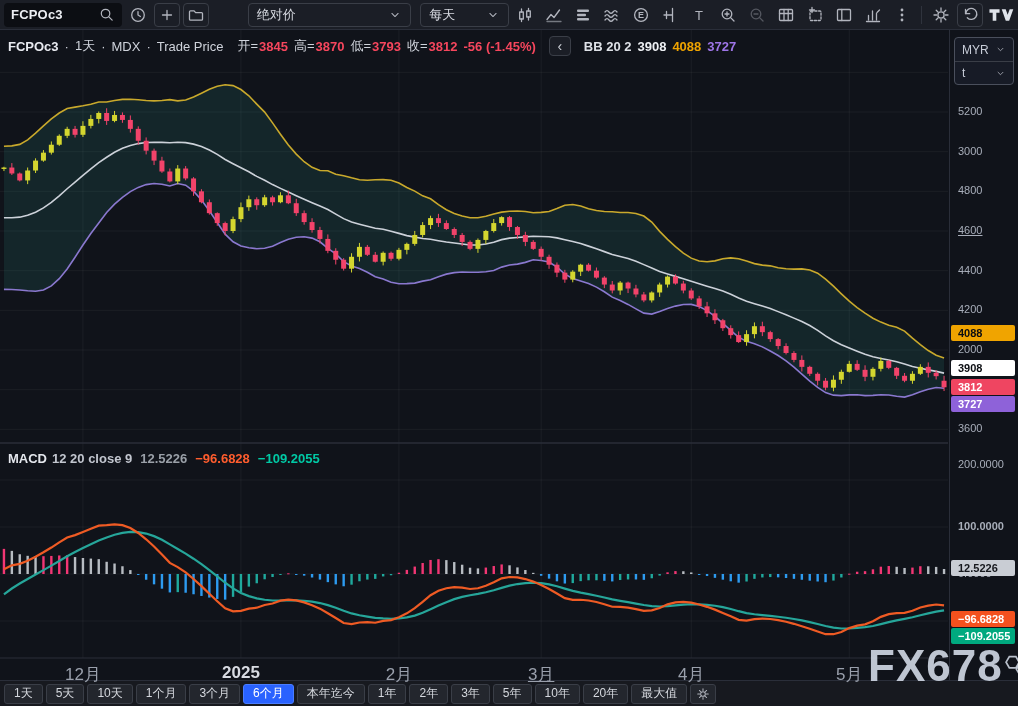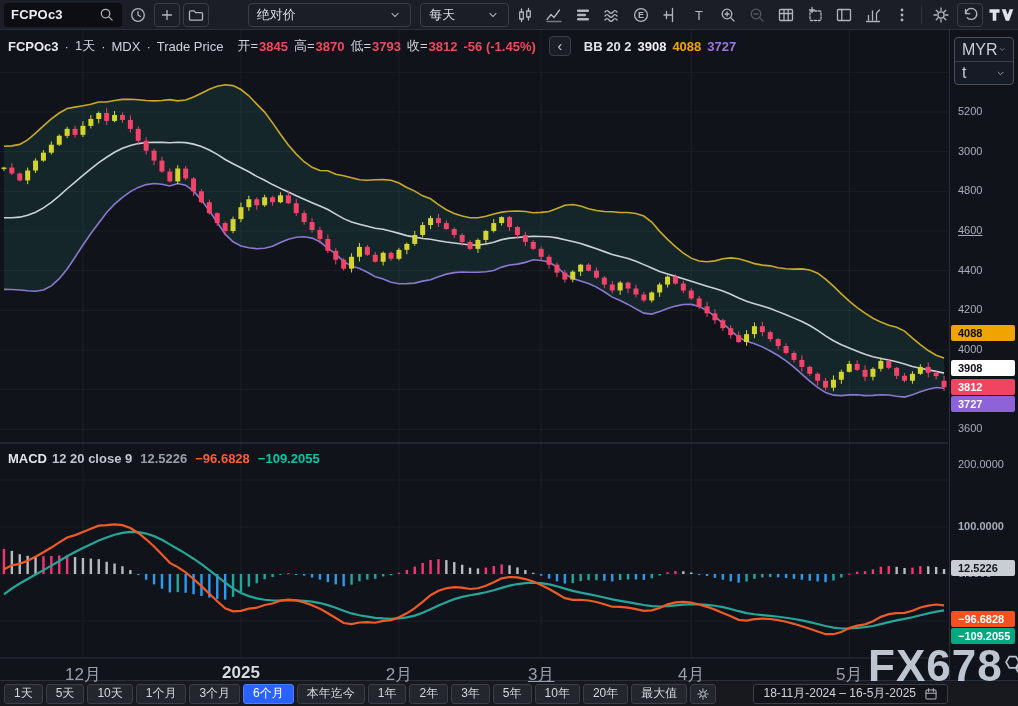--- a/index.html
+++ b/index.html
@@ -41,21 +41,21 @@
   .mv-m{color:#ff5d2e;font-weight:600}
   .mv-s{color:#00c9a5;font-weight:600}
   
   .paxis{position:absolute;left:949px;top:0;width:69px;height:650px;border-left:1px solid #2a2e39;
     font-size:11px;color:#a8aeba;background:#10131a;cursor:ns-resize}
   .axlab{position:absolute;left:8px}
   .badge{position:absolute;left:1px;right:3px;height:16px;border-radius:2px;display:flex;
     align-items:center;padding-left:7px;font-size:11px;font-weight:700;z-index:4}
   .mybox{position:absolute;left:4px;top:7px;right:4px;border:1px solid #4a4f5c;border-radius:4px;
     background:#171b26;color:#c8cdd8;z-index:5;overflow:hidden}
-  .myrow{height:23px;display:flex;align-items:center;padding:0 7px;font-size:16px;cursor:pointer}
+  .myrow{height:23px;display:flex;align-items:center;padding:0 7px;font-size:12px;cursor:pointer}
   .myrow+.myrow{border-top:1px solid #3a3e47}
   .myrow .sp{flex:1}
   
   .taxis{position:absolute;left:0;top:628px;width:948px;height:22px;font-size:17px;
     color:#9aa0ac;cursor:ew-resize}
   .ttick{position:absolute;top:5px;transform:translateX(-50%)}
   .strong{color:#d8dbe2;font-weight:700}
   
   .watermark{position:absolute;left:868px;top:614px;z-index:40;pointer-events:none;
     display:flex;align-items:center;font-size:44px;font-weight:700;
@@ -675,21 +675,21 @@
             <path d="M5 7l4 4 4-4"></path>
           </svg>
       </div>
     </div>
   <div class="axlab" style="top: 75.0004px;">5200</div>
       <div class="axlab" style="top: 114.667px;">3000</div>
       <div class="axlab" style="top: 154.334px;">4800</div>
       <div class="axlab" style="top: 194px; text-decoration: underline;">4600</div>
       <div class="axlab" style="top: 233.667px;">4400</div>
       <div class="axlab" style="top: 273.333px;">4200</div>
-      <div class="axlab" style="top: 313px;">4000</div>
+      <div class="axlab" style="top: 313px;">2000</div>
       <div class="axlab" style="top: 392.333px;">3600</div>
       <div class="badge" style="top: 294.547px; background: rgb(240, 164, 0); color: rgb(11, 13, 18);">4088</div>
       <div class="badge" style="top: 330.247px; background: rgb(255, 255, 255); color: rgb(11, 13, 18);">3908</div>
       <div class="badge" style="top: 349.287px; background: rgb(239, 69, 97); color: rgb(255, 255, 255);">3812</div>
       <div class="badge" style="top: 366.145px; background: rgb(142, 98, 217); color: rgb(255, 255, 255);">3727</div>
       <div class="axlab" style="top: 428px;">200.0000</div>
       <div class="axlab" style="top: 490px; font-weight: bold;">100.0000</div>
       <div class="axlab" style="top: 537px;">0.0000</div>
       <div class="badge" style="top: 530.114px; background: rgb(201, 205, 212); color: rgb(22, 24, 29);">12.5226</div>
       <div class="badge" style="top: 581.441px; background: rgb(244, 81, 30); color: rgb(255, 255, 255);">−96.6828</div>
@@ -730,20 +730,13 @@
       <button class="rbtn">10年</button>
       <button class="rbtn">20年</button>
       <button class="rbtn">最大值</button>
     </span>
   <span class="rbtn gearbtn">
     <svg class="ic" width="14" height="14" viewBox="0 0 18 18">
         <circle cx="9" cy="9" r="3"></circle>
         <path d="M9 2.2v2.4M9 13.4v2.4M2.2 9h2.4M13.4 9h2.4M4.4 4.4l1.7 1.7M11.9 11.9l1.7 1.7M13.6 4.4l-1.7 1.7M6.1 11.9l-1.7 1.7"></path>
       </svg>
   </span>
-  <span class="daterange">
-    <span>18-11月-2024 – 16-5月-2025</span>
-    <svg class="ic" width="14" height="14" viewBox="0 0 18 18">
-        <rect x="2.5" y="4" width="13" height="11.5" rx="1.5"></rect>
-        <path d="M2.5 8h13M6 2v4M12 2v4"></path>
-      </svg>
-  </span>
 </footer>
 
 </body></html>

